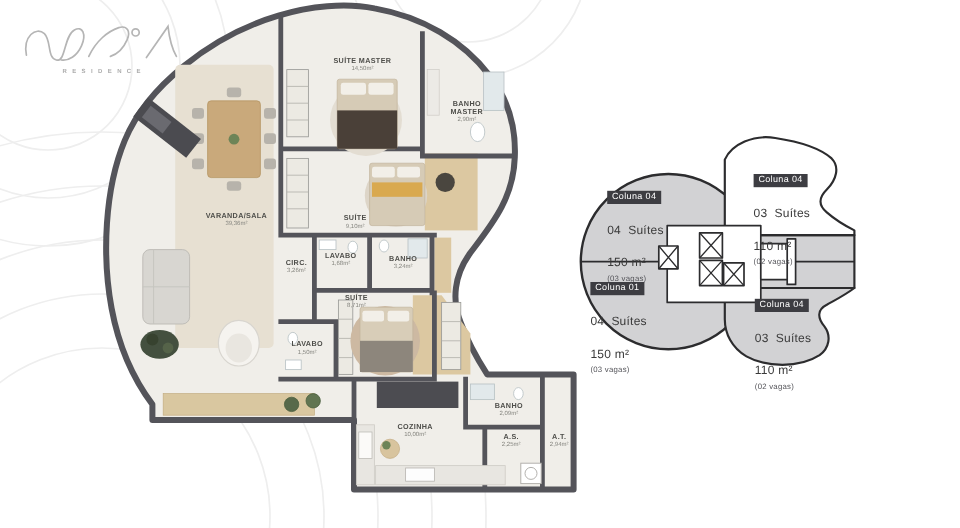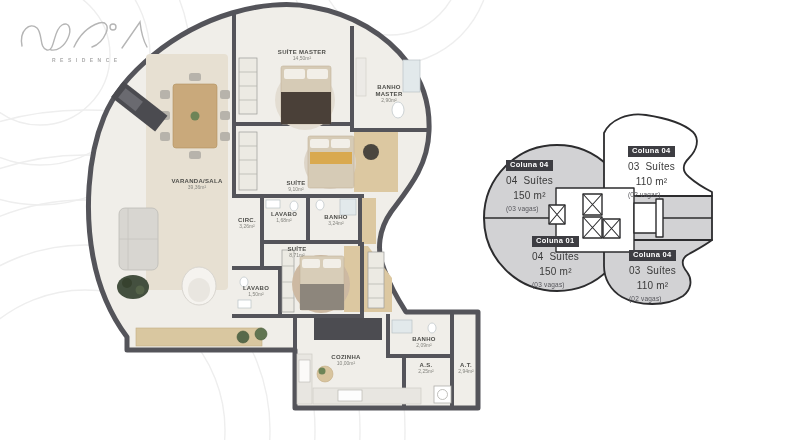--- a/index.html
+++ b/index.html
@@ -11,23 +11,23 @@
   .room-label{
     position:absolute;transform:translate(-50%,-50%);text-align:center;
     color:#4e4e4a;line-height:1.15;pointer-events:none;white-space:nowrap;
   }
   .room-label.wrap{white-space:normal;width:36px;}
   .room-name{font-size:6px;font-weight:bold;letter-spacing:.3px;}
   .room-area{font-size:5px;color:#85857f;font-weight:normal;}
   .kp-block{position:absolute;line-height:1.1;}
   .kp-badge{
     display:inline-block;background:#3d3d42;color:#ffffff;font-size:7.5px;
-    font-weight:bold;padding:1.5px 4px;letter-spacing:.3px;
-  }
-  .kp-line{font-size:10px;color:#3a3a3a;margin-top:4px;white-space:pre;letter-spacing:.2px;text-align:center;}
+    font-weight:normal;padding:1.5px 4px;letter-spacing:.3px;
+  }
+  .kp-line{font-size:10px;color:#3a3a3a;margin-top:16px;white-space:pre;letter-spacing:.2px;}
   .kp-sub{font-size:6.5px;color:#55555a;margin-top:4px;letter-spacing:.2px;}
   .logo-sub{
     position:absolute;font-size:5px;letter-spacing:4.5px;color:#adadad;
     font-weight:bold;
   }
 </style>
 </head>
 <body>
 
 <div id="canvas">
@@ -274,21 +274,21 @@
     <div class="kp-line">04  Suítes</div>
     <div class="kp-line">150 m²</div>
     <div class="kp-sub">(03 vagas)</div>
   </div>
   <div class="kp-block" style="left:628px;top:139px">
     <div class="kp-badge">Coluna 04</div>
     <div class="kp-line">03  Suítes</div>
     <div class="kp-line">110 m²</div>
     <div class="kp-sub">(02 vagas)</div>
   </div>
-  <div class="kp-block" style="left:532px;top:229px">
+  <div class="kp-block" style="left:492px;top:229px">
     <div class="kp-badge">Coluna 01</div>
     <div class="kp-line">04  Suítes</div>
     <div class="kp-line">150 m²</div>
     <div class="kp-sub">(03 vagas)</div>
   </div>
   <div class="kp-block" style="left:629px;top:243px">
     <div class="kp-badge">Coluna 04</div>
     <div class="kp-line">03  Suítes</div>
     <div class="kp-line">110 m²</div>
     <div class="kp-sub">(02 vagas)</div>

